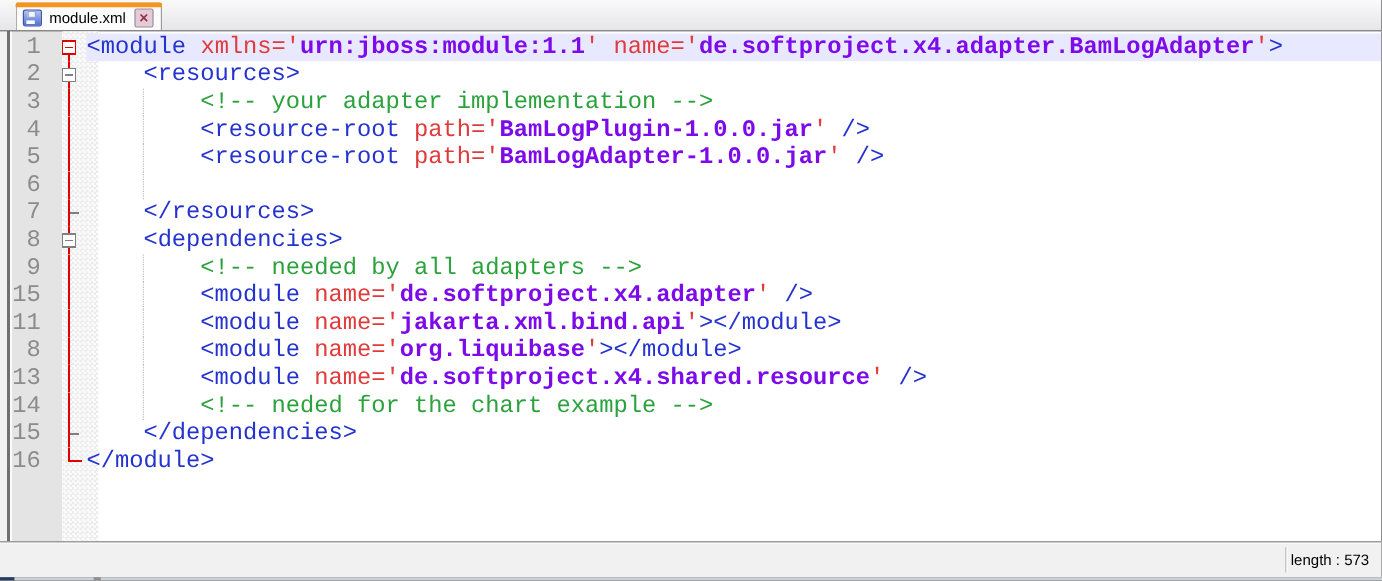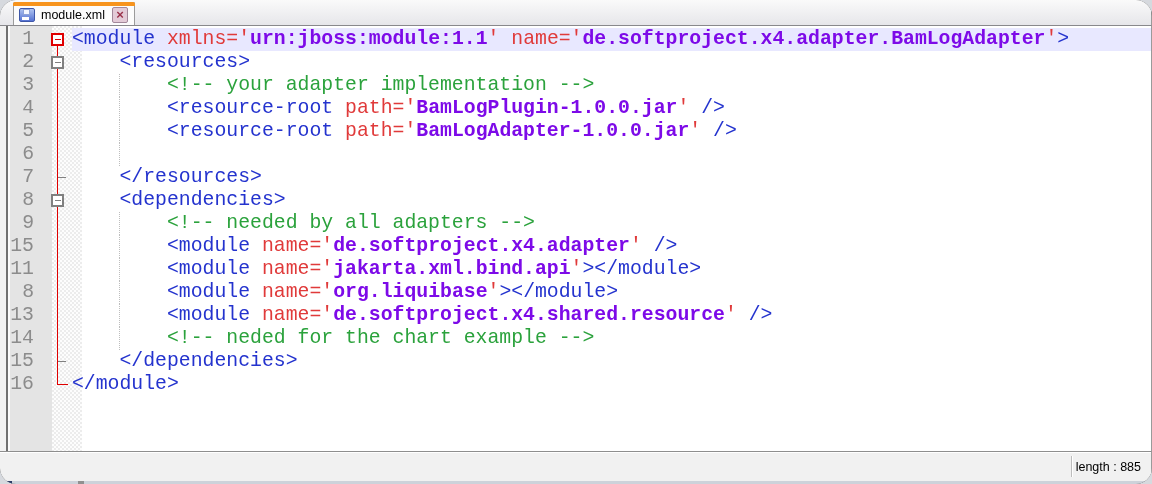--- a/index.html
+++ b/index.html
@@ -1,18 +1,18 @@
 <!DOCTYPE html>
 <html style="--accent: #F7941D; --tag: #2433CE; --attr: #E03A3A; --val: #7D0AE8; --com: #2BA23C; --hl: #E8E8FF; --lnum: #8C8C8C; --statusbg: #F1F1F1;"><head>
 <meta charset="utf-8">
 <style>
   html,body{margin:0;padding:0;background:#D6D9DE;}
   .window{
     position:relative;width:1152px;height:484px;overflow:hidden;
-    background:#404040;font-family:"Liberation Sans",sans-serif;border-radius:16px;
+    background:#404040;font-family:"Liberation Sans",sans-serif;
   }
   
   .tabbar{
     position:absolute;left:0;top:0;right:0;height:25px;
     background:linear-gradient(#FAFAFA,#E6E6EA);
     border-right:1px solid #9A9A9A;box-sizing:border-box;
   }
   .tab{
     position:absolute;left:13px;top:2px;height:23px;
     display:flex;align-items:center;padding:0 6px 0 5px;
@@ -227,21 +227,21 @@
               <line x1="15.5" y1="0" x2="15.5" y2="11.5" stroke="#E00000" stroke-width="1.6"></line>
               <line x1="15" y1="11.5" x2="26" y2="11.5" stroke="#E00000" stroke-width="1.6"></line>
             </svg></span>
           <span class="src"><span class="seg tag">&lt;/module&gt;</span></span>
         </div>
       </div>
   </div>
 
   <div class="statusbar">
     <span class="status-sep"></span>
-    <span class="status-length">length : 885</span>
+    <span class="status-length">length : 573</span>
   </div>
 
   <div class="bottom-strip">
     <span class="blue-chip"></span>
     <span class="gray-tick"></span>
   </div>
 
 </div>
 
 </body></html>

